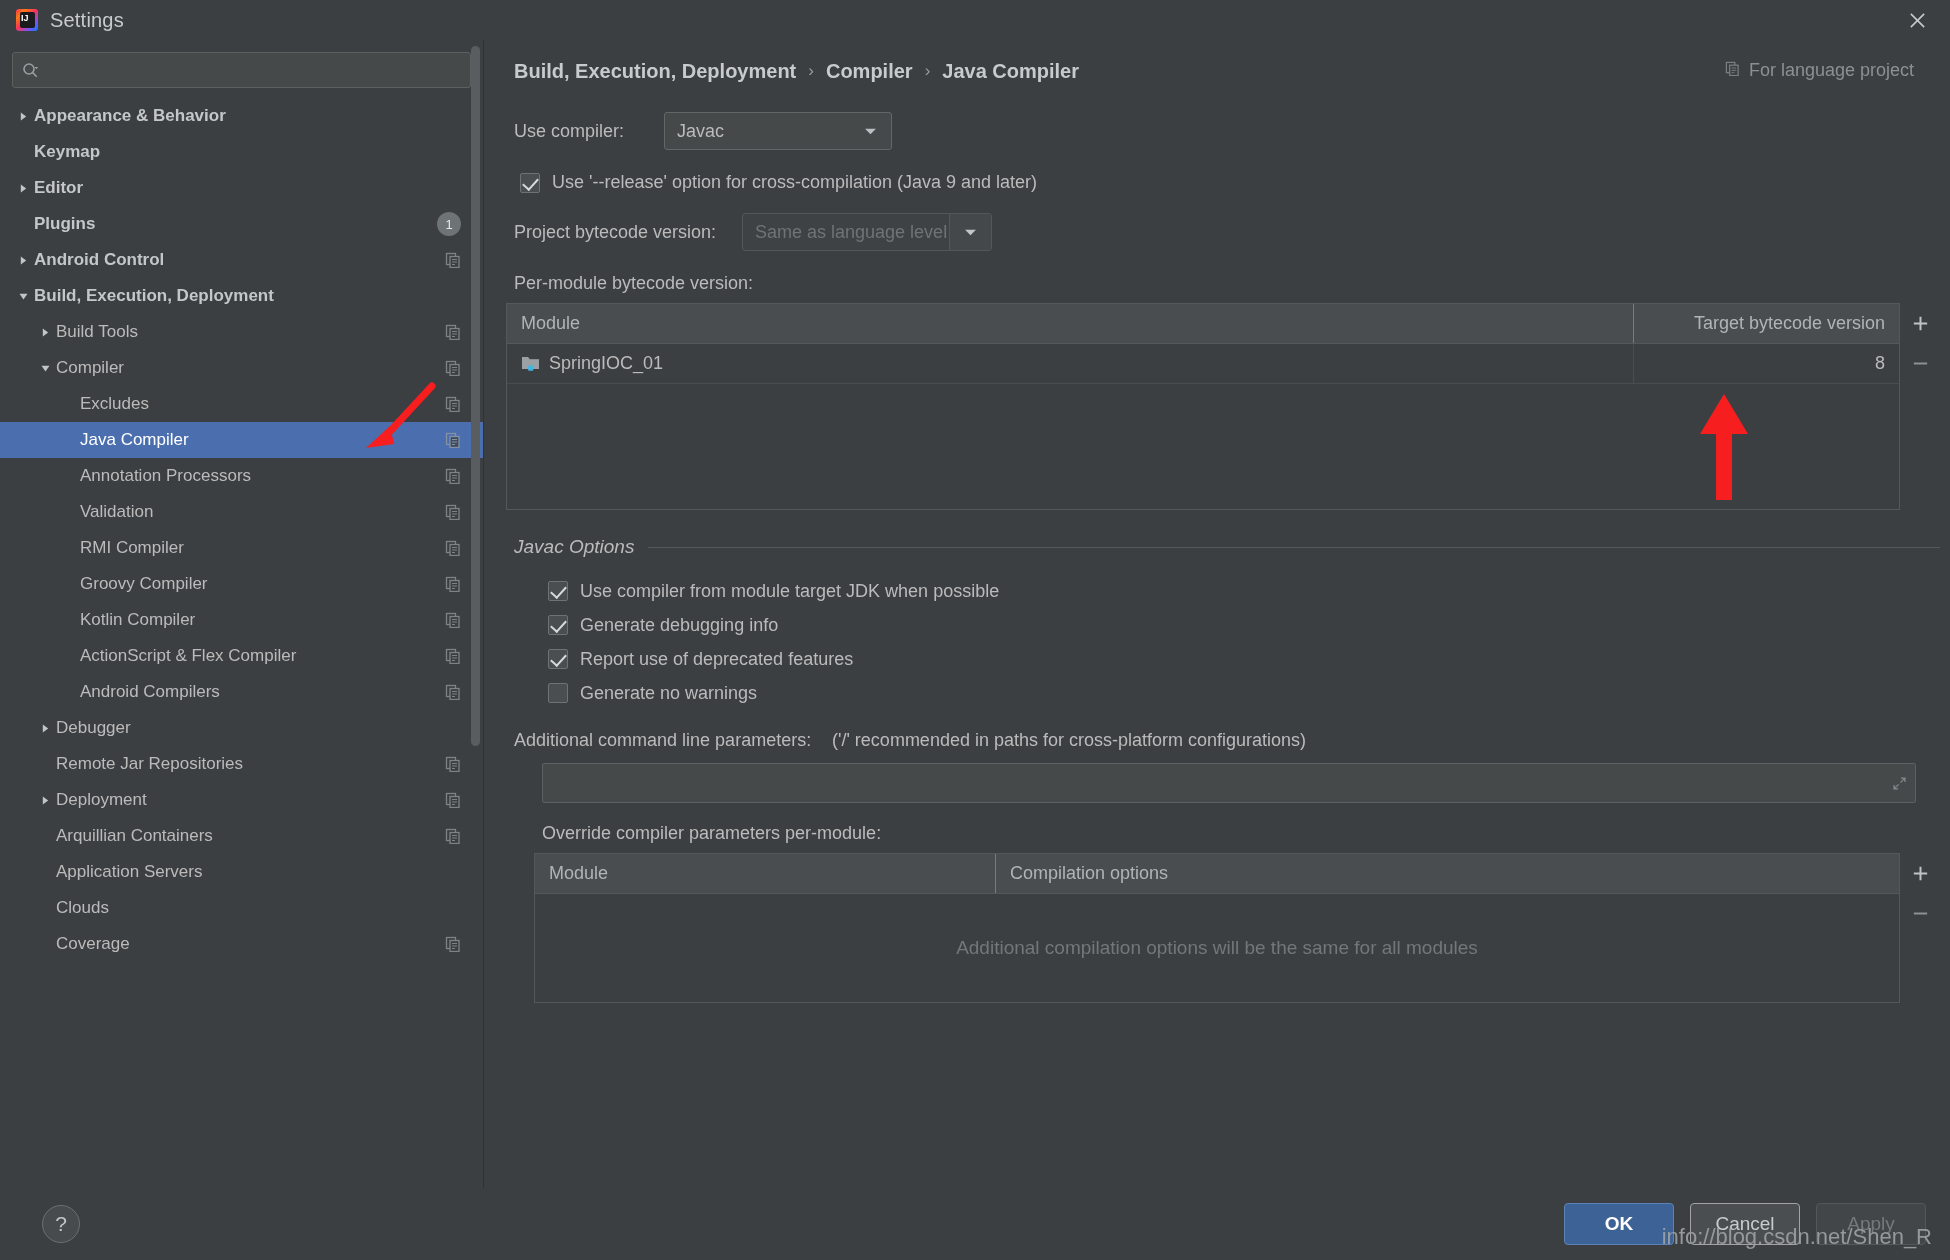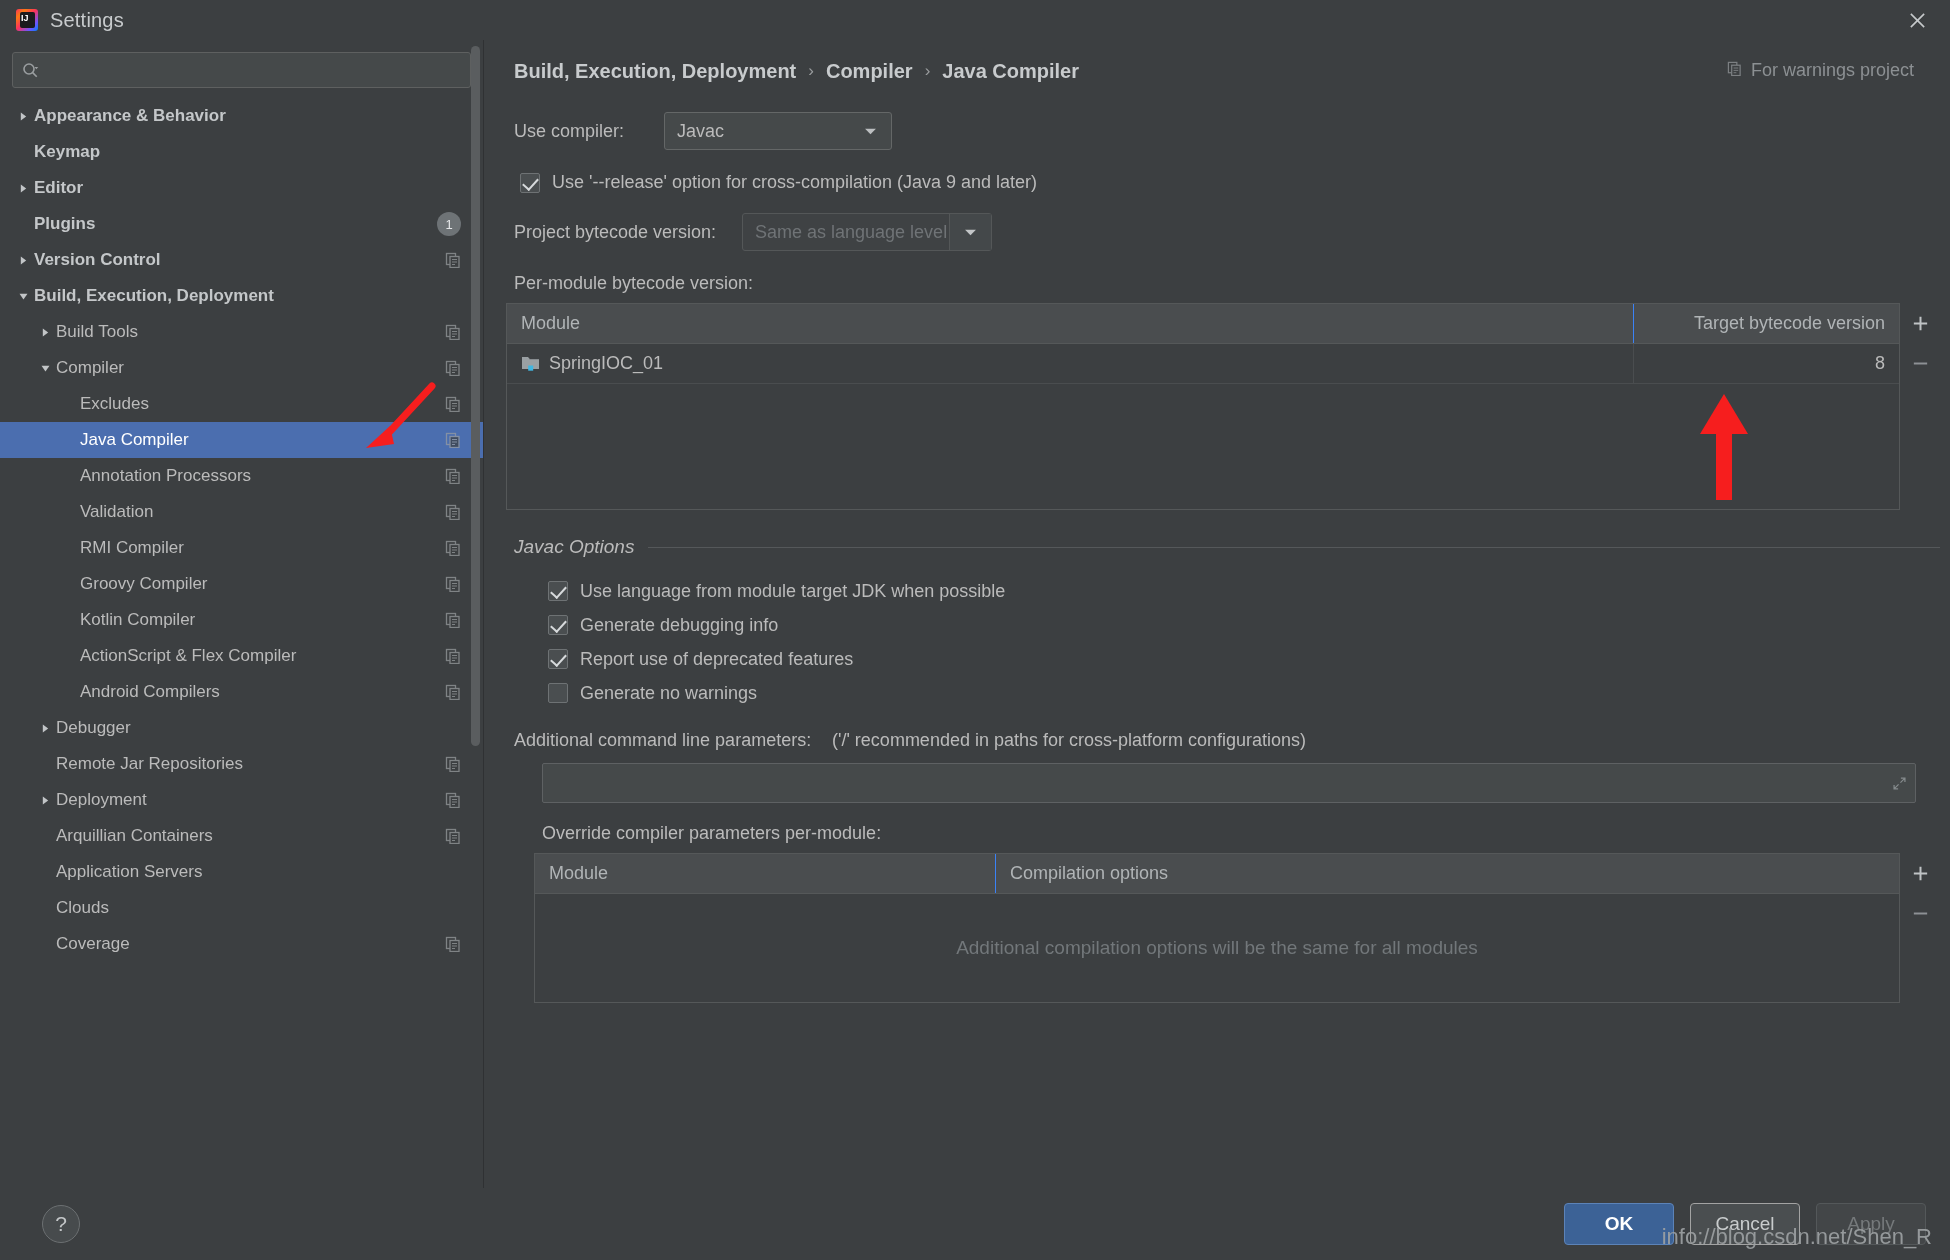--- a/index.html
+++ b/index.html
@@ -206,21 +206,21 @@
             <span class="arrow"></span>
             <span class="lbl">Plugins</span>
             <span class="badge">1</span>
           </div>
           <div class="trow lvl0 top">
             <span class="arrow">
               <svg viewBox="0 0 10 10">
                 <path d="M2 0.6 L8 5 L2 9.4 Z" fill="#c2c5c7"></path>
               </svg>
             </span>
-            <span class="lbl">Version Control</span>
+            <span class="lbl">Android Control</span>
             <span class="copyicon"><svg viewBox="0 0 16 16">
                 <rect x="1.5" y="1.5" width="9" height="11" fill="none" stroke="#9a9ea0" stroke-width="1.3"></rect>
                 <rect x="5" y="4.5" width="9" height="11" fill="#3c3f41" stroke="#9a9ea0" stroke-width="1.3"></rect>
                 <path d="M7 7.5h5M7 10h5M7 12.5h3" stroke="#9a9ea0" stroke-width="1"></path>
               </svg></span>
           </div>
           <div class="trow lvl0 top">
             <span class="arrow">
               <svg viewBox="0 0 10 10">
                 <path d="M0.6 2 L9.4 2 L5 8.4 Z" fill="#c2c5c7"></path>
@@ -406,21 +406,21 @@
       </div>
 
       <div class="forproject">
         <span>
           <svg viewBox="0 0 16 16">
               <rect x="1.5" y="1.5" width="9" height="11" fill="none" stroke="#8c9093" stroke-width="1.3"></rect>
               <rect x="5" y="4.5" width="9" height="11" fill="#3c3f41" stroke="#8c9093" stroke-width="1.3"></rect>
               <path d="M7 7.5h5M7 10h5M7 12.5h3" stroke="#8c9093" stroke-width="1"></path>
             </svg>
         </span>
-        <span>For warnings project</span>
+        <span>For language project</span>
       </div>
 
       <div class="row" style="margin-top:10px;">
         <span class="lbl-normal" style="width:150px;">Use compiler:</span>
         <div class="combo" style="width:228px;">
           <span class="cval">Javac</span>
           <span class="arrowbox">
             <svg viewBox="0 0 12 8">
                 <path d="M1 1.5 L6 6.5 L11 1.5 Z" fill="#bcbfc1"></path>
               </svg>
@@ -485,21 +485,21 @@
       </div>
 
       <div class="grouphdr" style="margin-top:26px; margin-right:10px;">
         <span class="gt">Javac Options</span>
         <span class="gl"></span>
       </div>
 
       <div id="javacopts" style="margin-top:16px;">
           <div class="cbrow" style="padding-left: 42px; height: 34px;">
             <span class="cbox on"></span>
-            <span class="lbl-normal">Use language from module target JDK when possible</span>
+            <span class="lbl-normal">Use compiler from module target JDK when possible</span>
           </div>
           <div class="cbrow" style="padding-left: 42px; height: 34px;">
             <span class="cbox on"></span>
             <span class="lbl-normal">Generate debugging info</span>
           </div>
           <div class="cbrow" style="padding-left: 42px; height: 34px;">
             <span class="cbox on"></span>
             <span class="lbl-normal">Report use of deprecated features</span>
           </div>
           <div class="cbrow" style="padding-left: 42px; height: 34px;">

